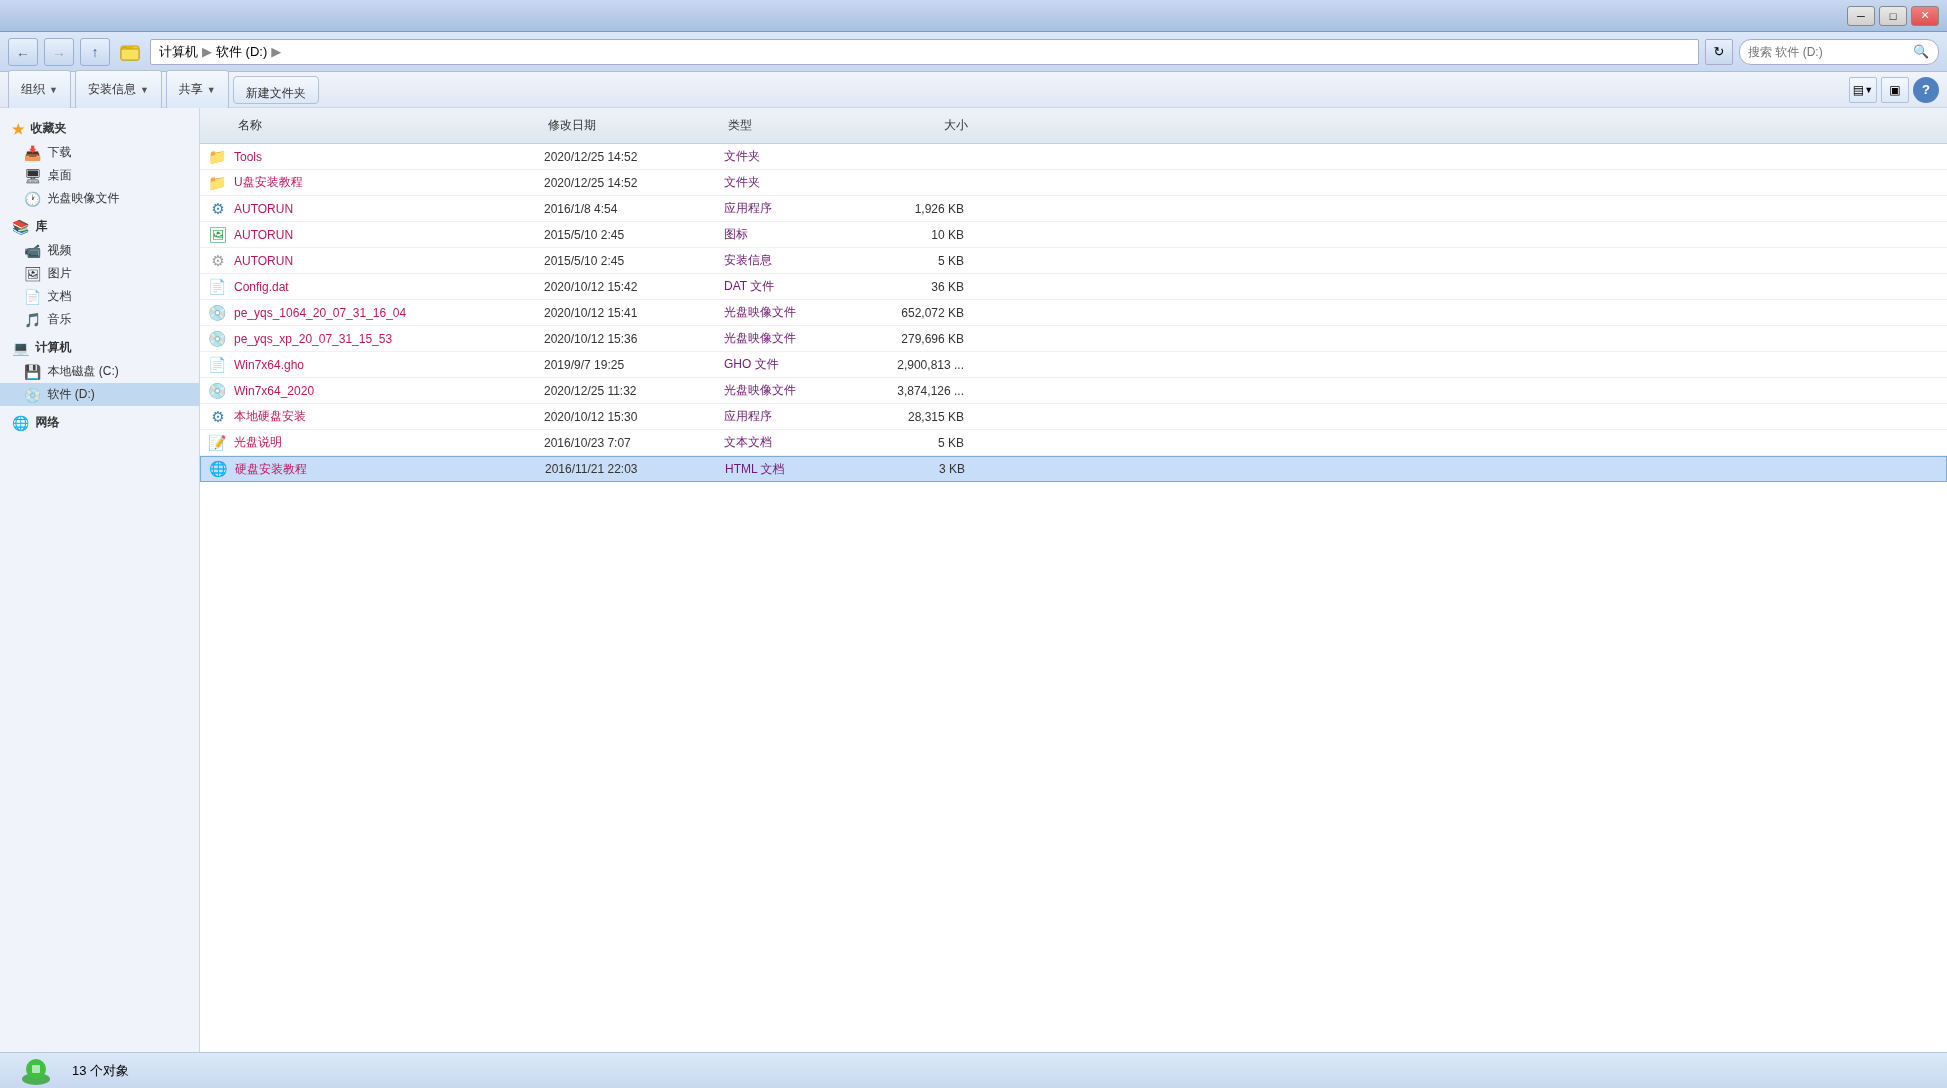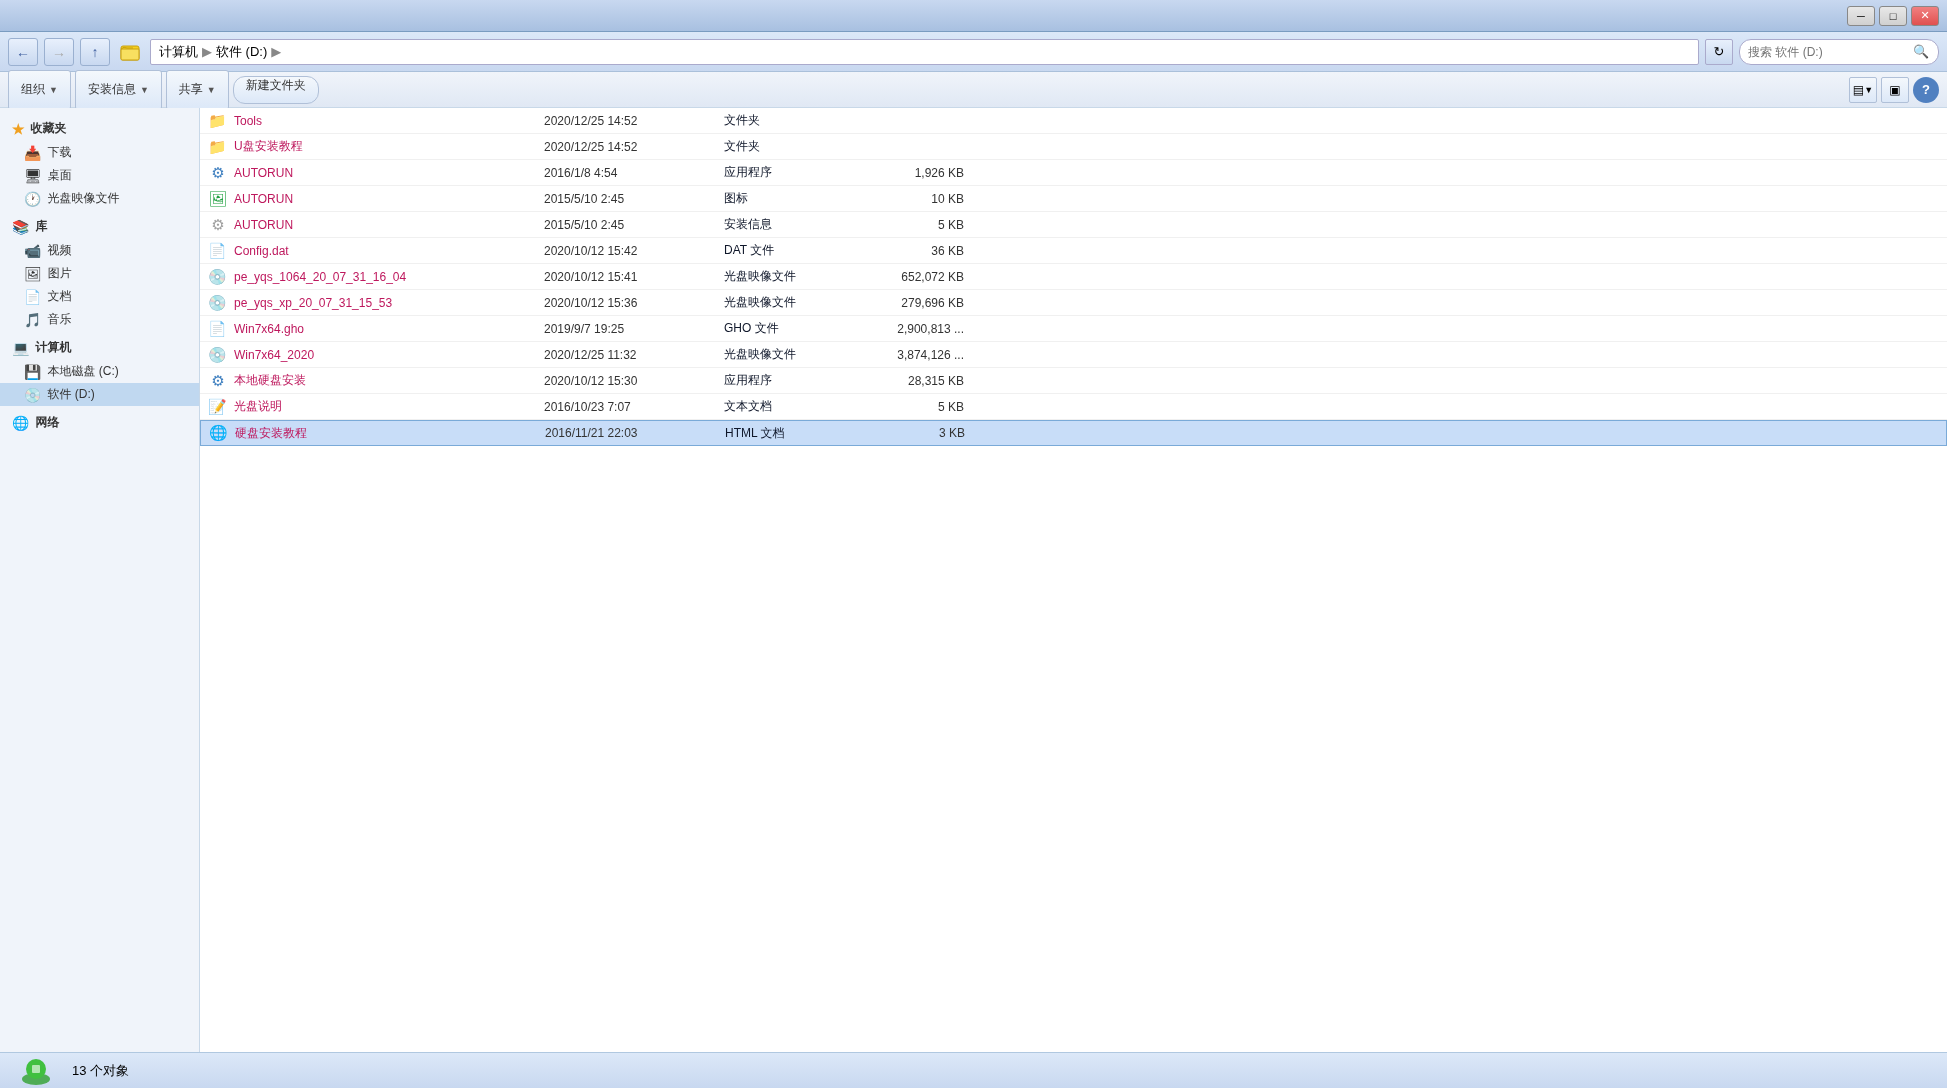--- a/index.html
+++ b/index.html
@@ -131,23 +131,23 @@
       display: flex;
       align-items: center;
       gap: 4px;
       font-size: 12px;
       color: #333;
       text-align: center;
     }
     .tool-btn .arrow { font-size: 9px; color: #555; }
     .new-folder-btn {
       height: 28px;
-      padding: 0 12px;
+      padding: 8px 12px;
       border: 1px solid #b0c0d8;
-      border-radius: 12px;
+      border-radius: 4px;
       background: linear-gradient(to bottom, #f4f8fc, #dce8f8);
       cursor: pointer;
       font-size: 12px;
       color: #333;
     }
     .toolbar-right {
       margin-left: auto;
       display: flex;
       align-items: center;
       gap: 4px;
@@ -242,21 +242,21 @@
       align-items: center;
       padding: 2px 8px;
       height: 26px;
       border-bottom: 1px solid #f0f0f0;
       cursor: pointer;
     }
     .file-row.selected { background: #c8ddf8; border: 1px solid #7aaad8; }
     .file-icon { width: 20px; height: 20px; margin-right: 6px; flex-shrink: 0; display: flex; align-items: center; justify-content: center; font-size: 15px; }
     .file-name { width: 310px; font-size: 12px; color: #be185d; overflow: hidden; text-overflow: ellipsis; white-space: nowrap; }
     .file-date { width: 180px; font-size: 12px; color: #333; }
-    .file-type { width: 130px; font-size: 12px; color: #0f172a; }
+    .file-type { width: 130px; font-size: 12px; color: #701a75; }
     .file-size { width: 130px; font-size: 12px; color: #333; text-align: right; padding-right: 20px; }
 
     
     .status-bar {
       height: 36px;
       background: linear-gradient(to bottom, #dce8f8, #c8d8f0);
       border-top: 1px solid #b0c8e0;
       display: flex;
       align-items: center;
       padding: 0 16px;
@@ -404,20 +404,26 @@
     <div class="sidebar-section">
       <div class="sidebar-header">
         <span class="sidebar-icon">🌐</span>
         <span>网络</span>
       </div>
     </div>
   </div>
 
   <div class="content-area">
 
+    <div class="column-headers">
+      <div class="col-name">名称</div>
+      <div class="col-date">修改日期</div>
+      <div class="col-type">类型</div>
+      <div class="col-size">大小</div>
+    </div>
 
     <div class="file-list" id="file-list">
     <div class="file-row">
     <div class="file-icon" style="color:#f5d020">📁</div>
     <div class="file-name">Tools</div>
     <div class="file-date">2020/12/25 14:52</div>
     <div class="file-type">文件夹</div>
     <div class="file-size"></div>
   </div>
         <div class="file-row">

